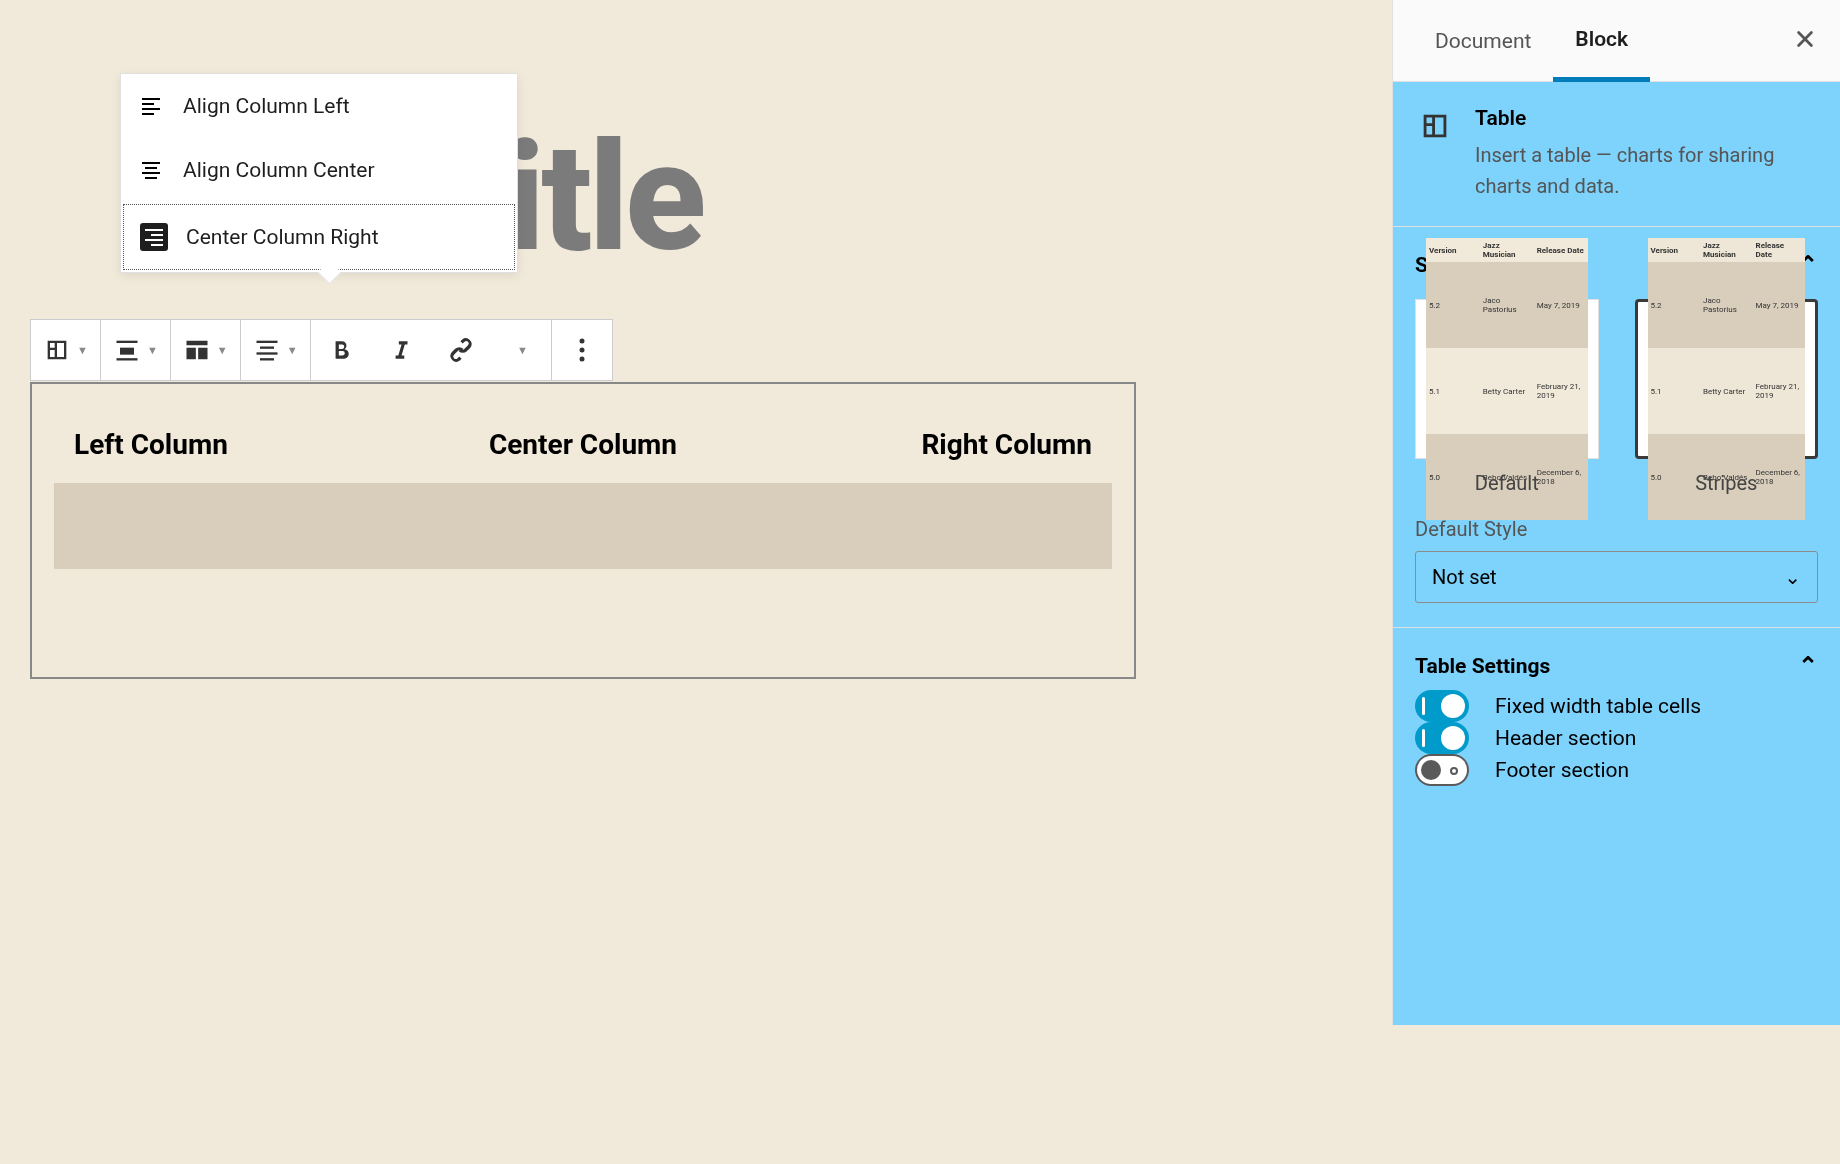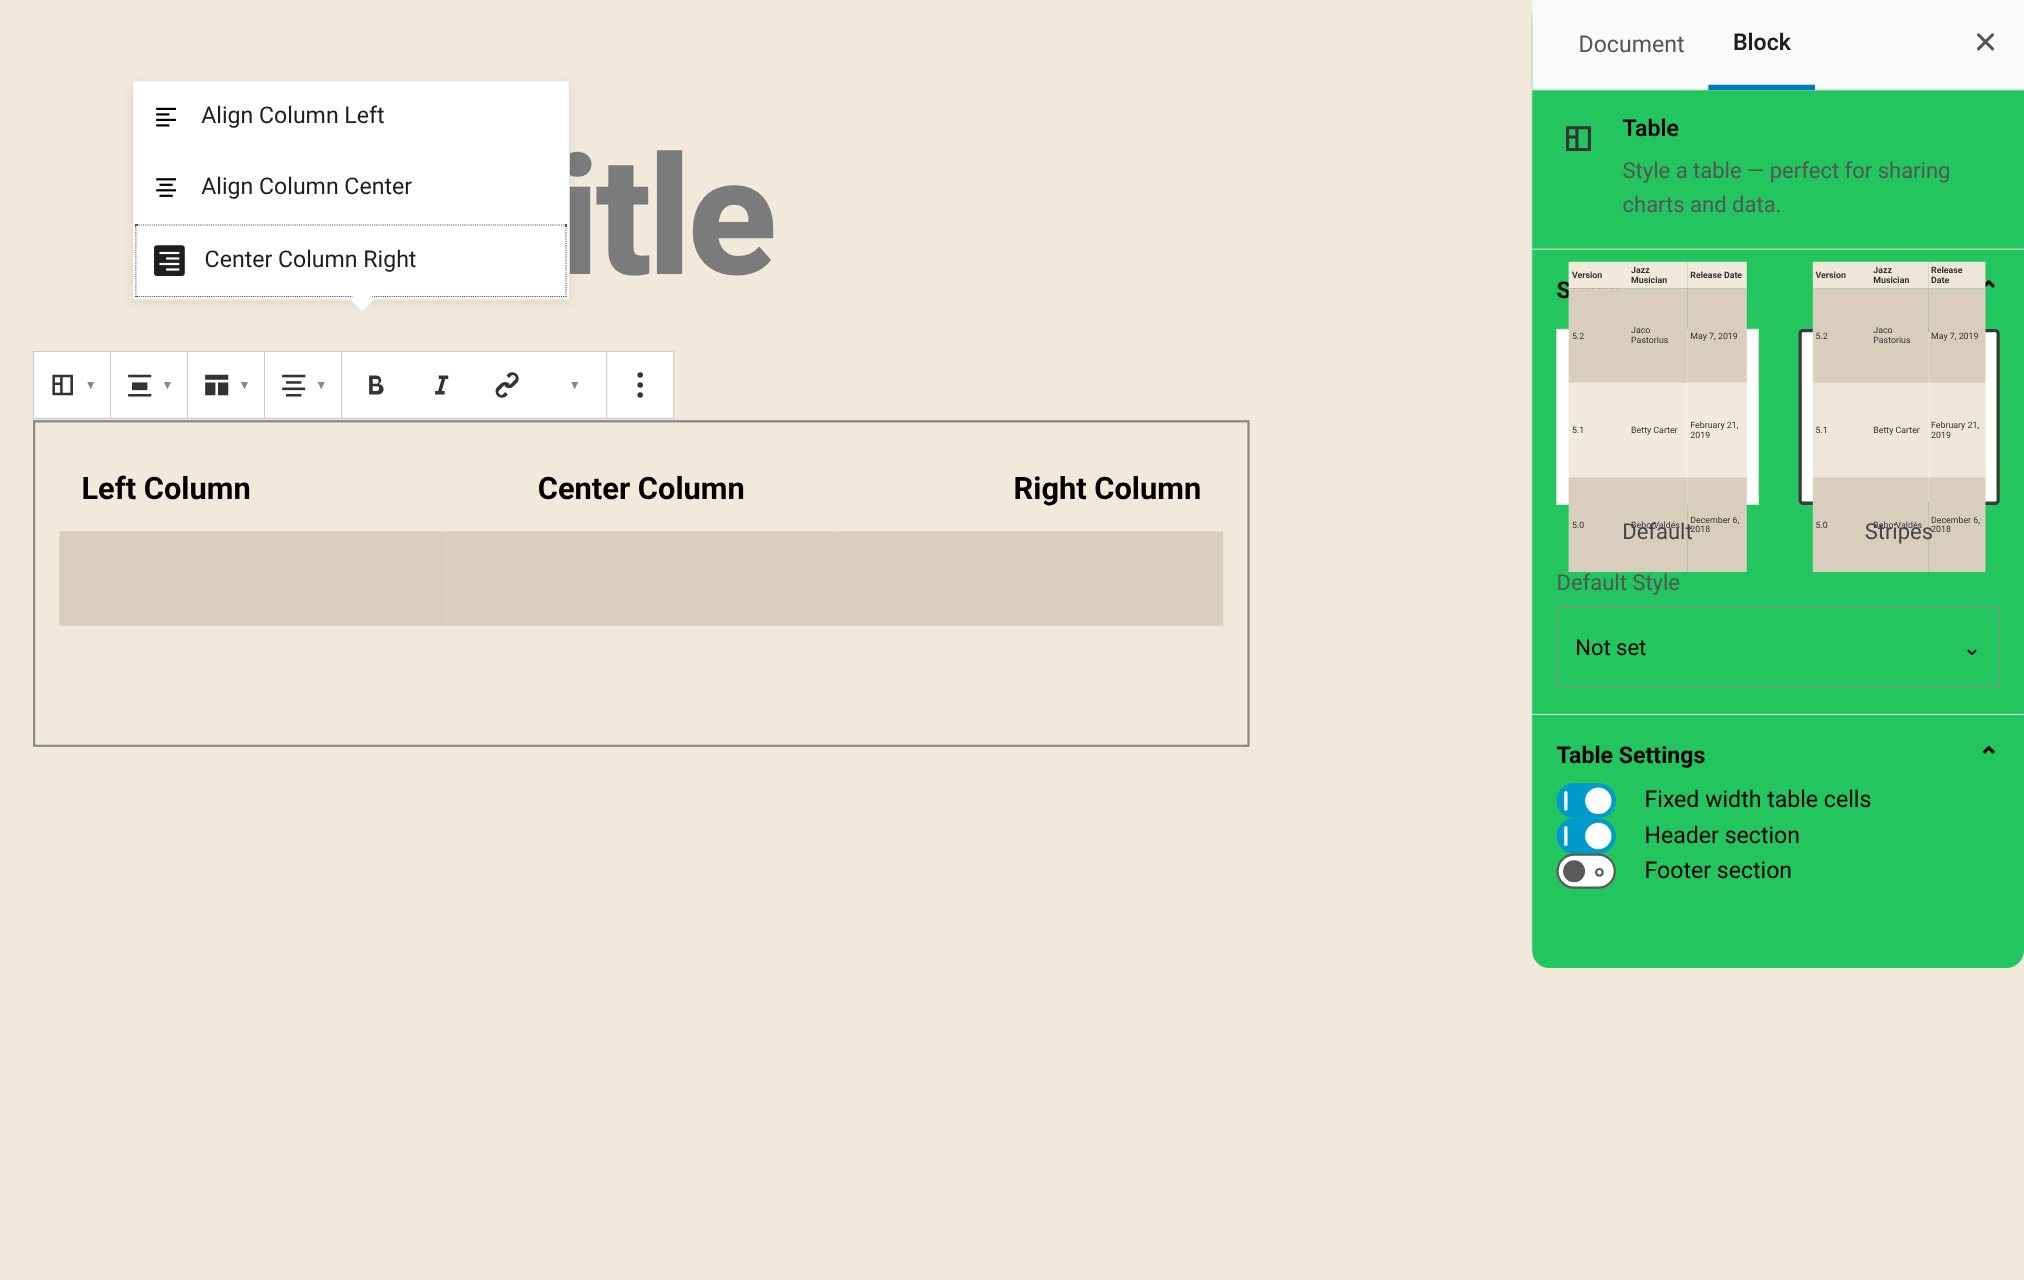--- a/index.html
+++ b/index.html
@@ -143,24 +143,23 @@
   td.selected-cell {
     border: 3px solid #009bcb;
   }
 
   
   .sidebar {
     position: absolute;
     right: 0;
     top: 0;
     width: 448px;
-    height: 880px;
-    background: #22c55e;
+    height: 1025px;
+    background: #7dd3fc;
     border-left: 1px solid #e0e0e0;
-    border-radius: 16px;
   }
   .sidebar-tabs {
     display: flex;
     align-items: center;
     border-bottom: 1px solid #e0e0e0;
     background: #fafafa;
     padding: 0 20px;
     height: 82px;
     position: relative;
   }
@@ -238,21 +237,21 @@
   .mini-table { width:100%; border-collapse: collapse; }
   .mini-table th,.mini-table td { padding:3px 3px; font-size:8px; text-align:left; color:#333;}
   .mini-table th { font-weight:700; }
   .mini-stripes tr:nth-child(even) td,.mini-stripes tr:nth-child(even) th{ background:#eee6d6;}
   .mini-stripes thead th{ background:#eee6d6;}
 
   .default-style-label { font-size: 20px; color: #555; margin-top: 22px; margin-bottom: 10px;}
   .select-box {
     border: 1px solid #8c8c8c;
     border-radius: 3px;
-    padding: 24px 16px;
+    padding: 13px 16px;
     font-size: 20px;
     display: flex;
     justify-content: space-between;
     align-items: center;
     cursor: pointer;
   }
 
   .toggle-row {
     display: flex;
     align-items: center;
@@ -437,21 +436,21 @@
 
   <div class="sidebar-section">
     <div class="block-info">
       <div class="block-icon-box">
         <svg width="34" height="34" viewBox="0 0 24 24" fill="#333">
             <path d="M4 4h16v16H4V4zm2 2v4h4V6H6zm6 0v12h6V6h-6zM6 12v6h4v-6H6z"></path>
           </svg>
       </div>
       <div>
         <div class="block-name">Table</div>
-        <div class="block-desc">Style a table — perfect for sharing charts and data.</div>
+        <div class="block-desc">Insert a table — charts for sharing charts and data.</div>
       </div>
     </div>
   </div>
 
   <div class="sidebar-section">
     <div class="section-header">
       <span>Styles</span>
       <span class="chev-up">⌃</span>
     </div>
     <div class="style-options">

